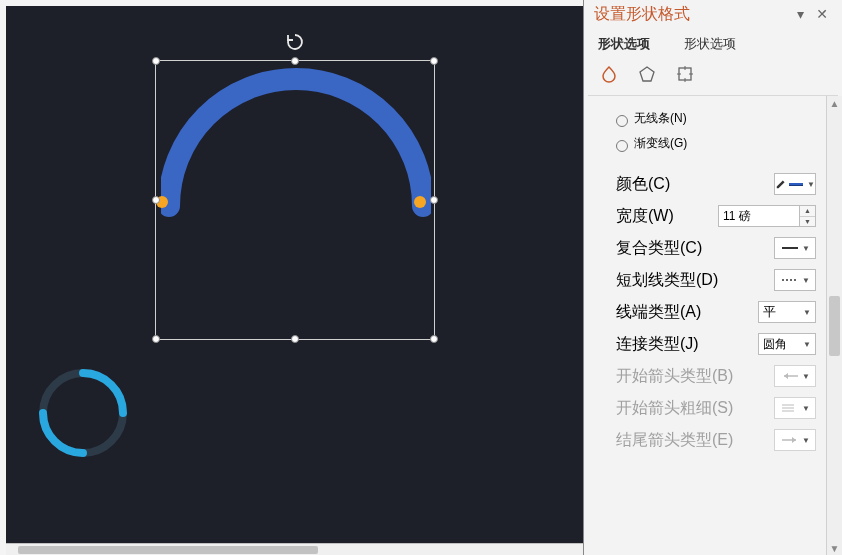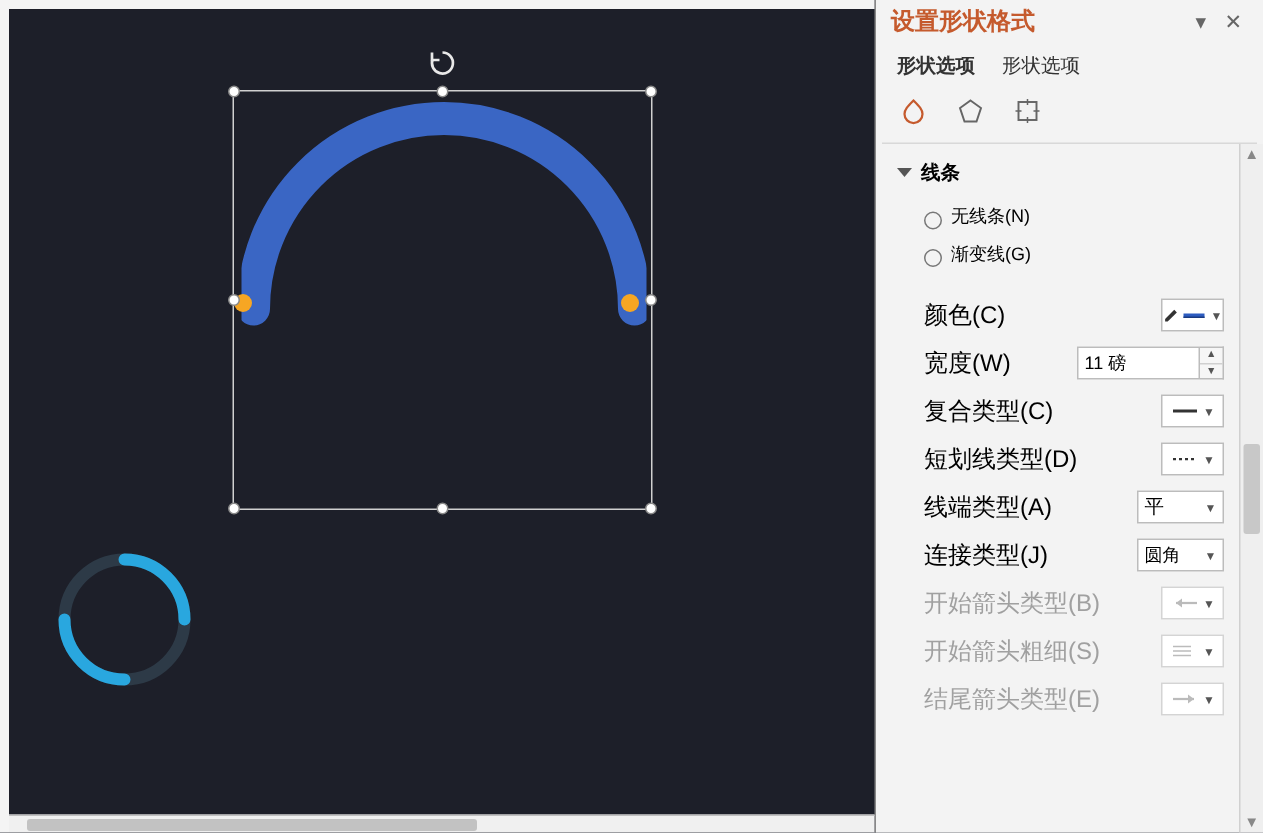--- a/index.html
+++ b/index.html
@@ -21,25 +21,25 @@
   .arc-shape { position: absolute; left: 5px; top: 5px; width: 270px; height: 200px; }
   .arc-end { position: absolute; width: 12px; height: 12px; border-radius: 50%; background: #f6a623; }
   .arc-end.left { left: 0px; top: 135px; }
   .arc-end.right { left: 258px; top: 135px; }
 
   .spinner { position: absolute; left: 35px; top: 365px; width: 96px; height: 96px; }
 
   
   .panel { flex: 1; background: #f3f3f3; display: flex; flex-direction: column; }
   .panel-head { display: flex; align-items: center; padding: 4px 10px 2px 10px; position: relative; }
-  .panel-title { color: #c55a2d; font-size: 16px; font-weight: 700; }
+  .panel-title { color: #c55a2d; font-size: 16px; font-weight: 400; }
   .panel-head .min-icon, .panel-head .close-icon { position: absolute; top: 6px; cursor: pointer; color: #666; font-size: 14px; }
   .panel-head .min-icon { right: 38px; }
   .panel-head .close-icon { right: 14px; }
-  .tabbar { display: flex; gap: 18px; padding: 8px 14px 6px; font-size: 13px; }
+  .tabbar { display: flex; gap: 34px; padding: 8px 14px 6px; font-size: 13px; }
   .tab { cursor: pointer; color: #333; }
   .tab.active { font-weight: 700; }
   .iconbar { display: flex; gap: 16px; padding: 4px 14px 10px; align-items: center; }
   .iconbar .ibtn { width: 22px; height: 22px; display: flex; align-items: center; justify-content: center; cursor: pointer; }
   .iconbar .ibtn.active { color: #c55a2d; }
   .iconbar .ibtn svg { width: 20px; height: 20px; }
   .divider { height: 1px; background: #d8d8d8; margin: 0 4px; }
 
   .panel-body { flex: 1; display: flex; position: relative; }
   .props { flex: 1; padding: 10px 4px 10px 14px; overflow: hidden; }
@@ -144,24 +144,20 @@
             <line x1="14" y1="10" x2="18" y2="10" stroke="#666"></line>
             <line x1="10" y1="2" x2="10" y2="6" stroke="#666"></line>
             <line x1="10" y1="14" x2="10" y2="18" stroke="#666"></line>
           </svg>
       </div>
     </div>
     <div class="divider"></div>
 
     <div class="panel-body">
       <div class="props">
-        <div class="sec-head">
-          <div class="tri"></div>
-          <span>线条</span>
-        </div>
 
         <div class="radio-row">
           <div class="radio"></div>
           <span>无线条(N)</span>
         </div>
         <div class="radio-row">
           <div class="radio"></div>
           <span>渐变线(G)</span>
         </div>
 

